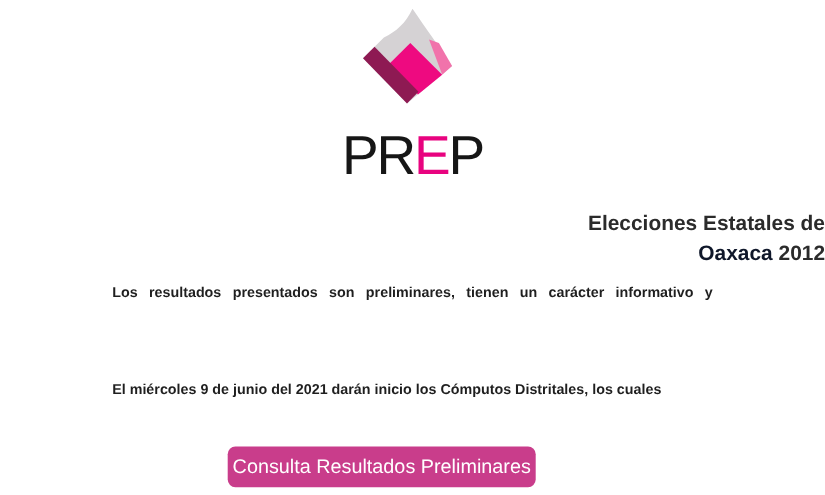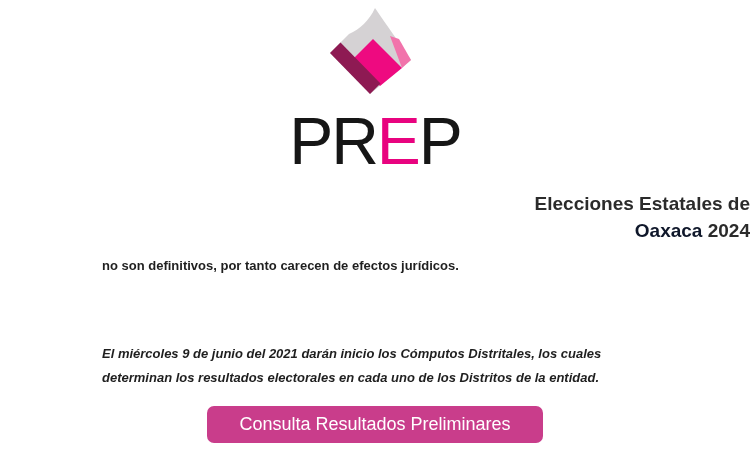--- a/index.html
+++ b/index.html
@@ -18,21 +18,21 @@
     left: 328px; top: 8px;
     width: 88px; height: 92px;
   }
 
   
   .wordmark {
     position: absolute;
     left: 0; top: 108px;
     width: 100%;
     text-align: center;
-    font-size: 66px;
+    font-size: 50px;
     line-height: 66px;
     font-weight: 500;
     letter-spacing: -2px;
     color: #161616;
     white-space: nowrap;
   }
   .wordmark .accent { color: #e8037f; }
 
   
   .title {
@@ -52,34 +52,34 @@
   .para {
     position: absolute;
     left: 102px;
     width: 546px;
     font-size: 13px;
     line-height: 23.5px;
     font-weight: 700;
     color: #1f1f1f;
   }
   .para-disclaimer { top: 254px; }
-  .para-schedule   { top: 342px; font-style: italic; }
+  .para-schedule   { top: 342px; }
   .pline { white-space: nowrap; }
   .pline.flush {
     white-space: normal;
     text-align: justify;
     text-align-last: justify;
   }
 
   
   .cta {
     position: absolute;
     left: 50%; top: 406px;
     margin-left: -168px;
-    width: 336px; height: 37px;
+    width: 280px; height: 37px;
     background: #c93d8b;
     border: none;
     border-radius: 7px;
     color: #ffffff;
     font-family: "Liberation Sans", sans-serif;
     font-size: 18px;
     line-height: 37px;
     text-align: center;
     padding: 0;
     cursor: pointer;
@@ -97,27 +97,26 @@
     <path d="M 45 31 L 26 50 L 52 78 L 74 60 Z" fill="#ee0a80"></path>
     <path d="M 12.5 34.5 L 2 45 L 42 86 L 52.5 75.5 Z" fill="#8e1a53"></path>
   </svg>
 
   <div class="wordmark">
     <span>PR</span><span class="accent">E</span><span>P</span>
   </div>
 
   <div class="title">
     <div>Elecciones Estatales de</div>
-    <div><span class="accent">Oaxaca</span><span> 2024</span></div>
+    <div><span class="accent">Oaxaca</span><span> 2012</span></div>
   </div>
 
   <div class="para para-disclaimer">
-    <div class="pline">no son definitivos, por tanto carecen de efectos jurídicos.</div>
+    <div class="pline flush">Los resultados presentados son preliminares, tienen un carácter informativo y</div>
   </div>
 
   <div class="para para-schedule">
     <div class="pline">El miércoles 9 de junio del 2021 darán inicio los Cómputos Distritales, los cuales</div>
-    <div class="pline">determinan los resultados electorales en cada uno de los Distritos de la entidad.</div>
   </div>
 
   <button class="cta">Consulta Resultados Preliminares</button>
 
 </div>
 
 </body></html>

